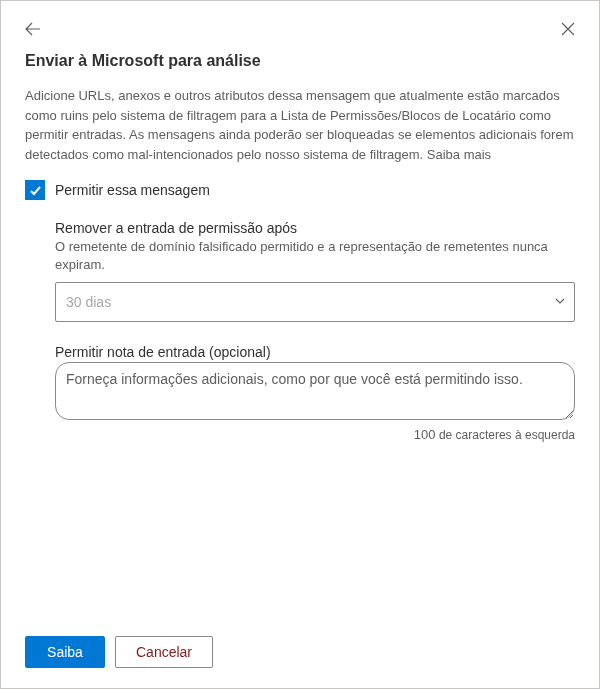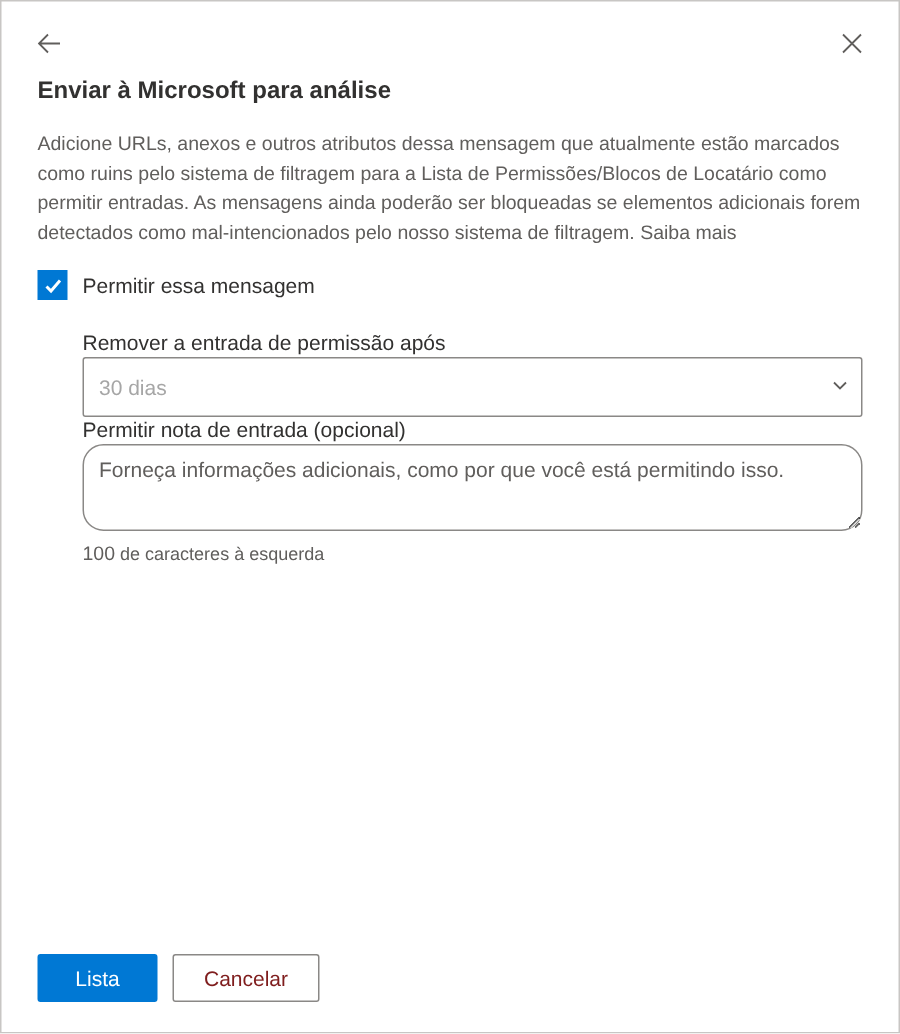--- a/index.html
+++ b/index.html
@@ -73,20 +73,21 @@
     .checkbox svg {
       fill: #fff;
     }
     .checkbox-label {
       font-size: 14px;
       color: #323130;
       text-align: center;
     }
     .field-group {
       margin-left: 30px;
+      margin-bottom: 22px;
     }
     .field-label {
       font-size: 14px;
       color: #323130;
       margin-bottom: 2px;
     }
     .field-sublabel {
       font-size: 13px;
       color: #605e5c;
       margin-bottom: 8px;
@@ -122,20 +123,21 @@
       font-size: 14px;
       color: #323130;
       resize: both;
       min-height: 58px;
       outline: none;
     }
     .textarea::placeholder {
       color: #605e5c;
     }
     .char-count {
+      text-align: right;
       font-size: 12px;
       color: #605e5c;
       margin-top: 4px;
     }
     .char-count .count-num {
       font-size: 13px;
     }
     .footer {
       padding: 16px 24px 20px 24px;
       display: flex;
@@ -186,20 +188,21 @@
       <div class="checkbox">
         <svg width="13" height="13" viewBox="0 0 13 13">
             <path d="M2 7 L5 10 L11 3" stroke="#fff" stroke-width="2" fill="none"></path>
           </svg>
       </div>
       <span class="checkbox-label">Permitir essa mensagem</span>
     </div>
 
     <div class="field-group">
       <div class="field-label">Remover a entrada de permissão após</div>
+      <div class="field-sublabel">O remetente de domínio falsificado permitido e a representação de remetentes nunca expiram.</div>
       <div class="select-wrapper">
         <span class="select-value">30 dias</span>
         <span class="chevron-down">
           <svg width="12" height="12" viewBox="0 0 12 12">
               <path d="M2 4 L6 8 L10 4" stroke="#605e5c" stroke-width="1.2" fill="none"></path>
             </svg>
         </span>
       </div>
     </div>
 
@@ -207,16 +210,16 @@
       <div class="field-label">Permitir nota de entrada (opcional)</div>
       <textarea class="textarea" placeholder="Forneça informações adicionais, como por que você está permitindo isso." style=""></textarea>
       <div class="char-count">
         <span class="count-num">100</span>
         <span>de caracteres à esquerda</span>
       </div>
     </div>
   </div>
 
   <div class="footer">
-    <button class="btn btn-primary">Lista</button>
+    <button class="btn btn-primary">Saiba</button>
     <button class="btn btn-secondary">Cancelar</button>
   </div>
 </div>
 
 </body></html>

